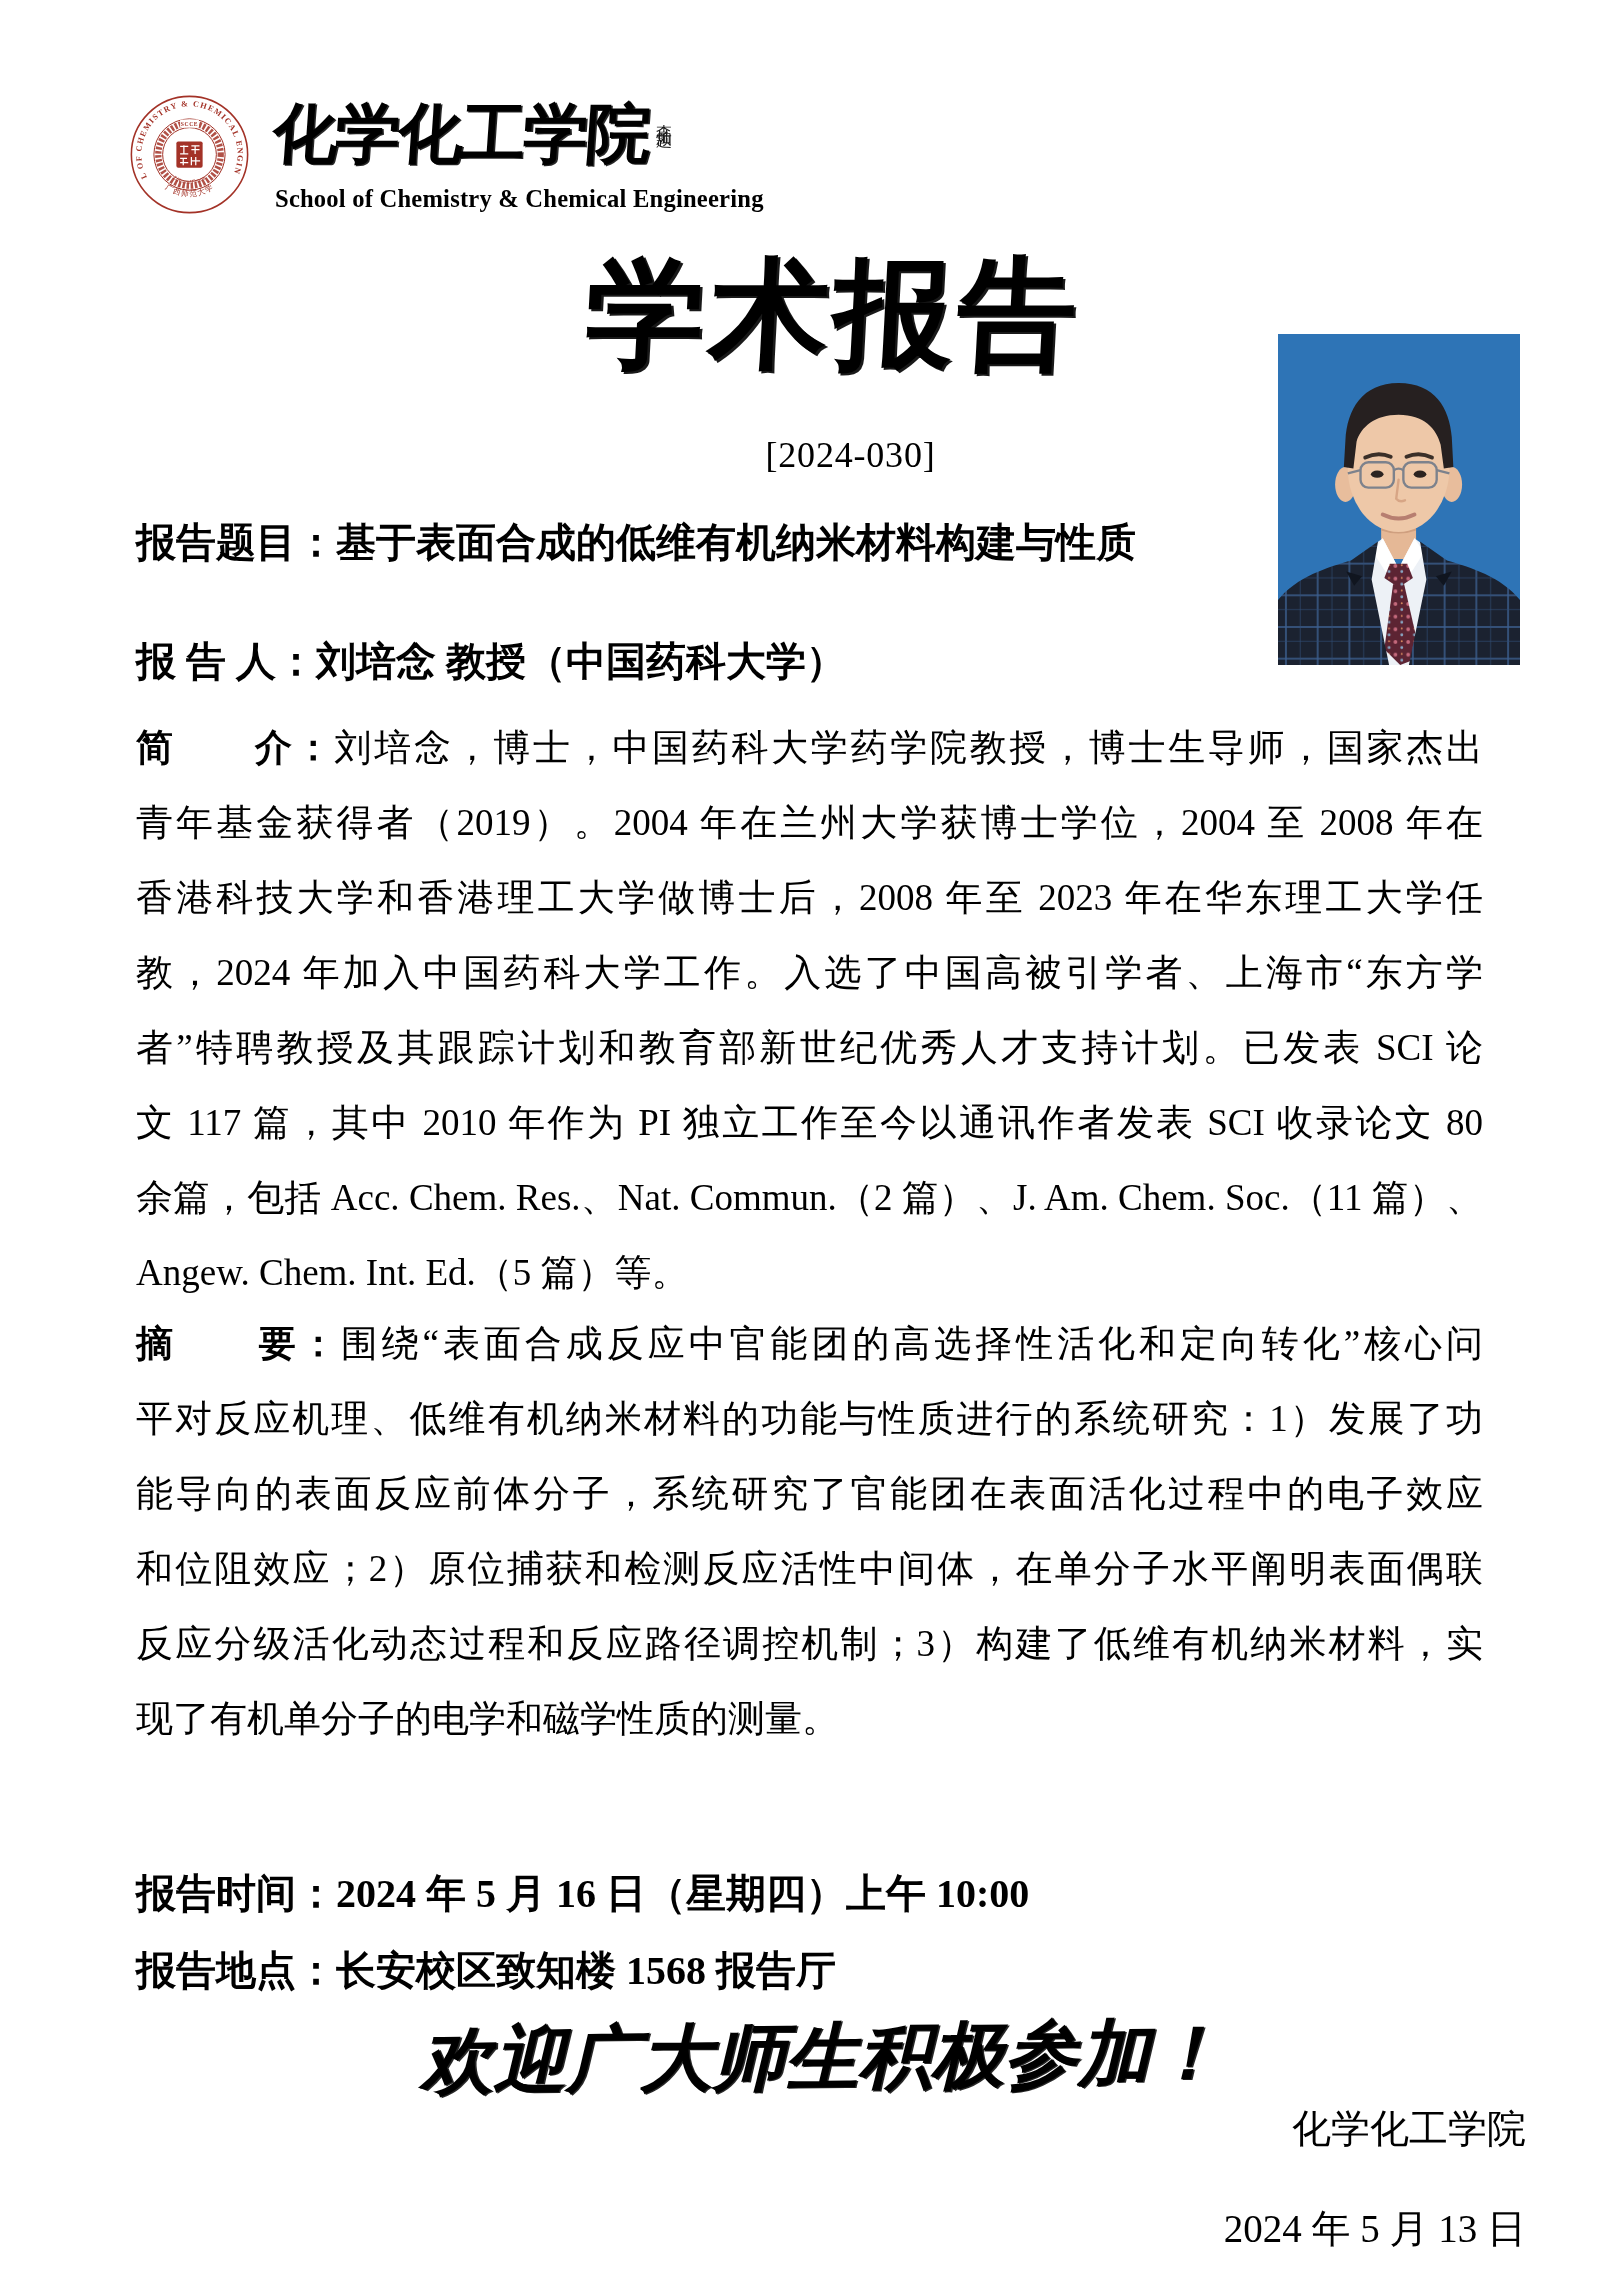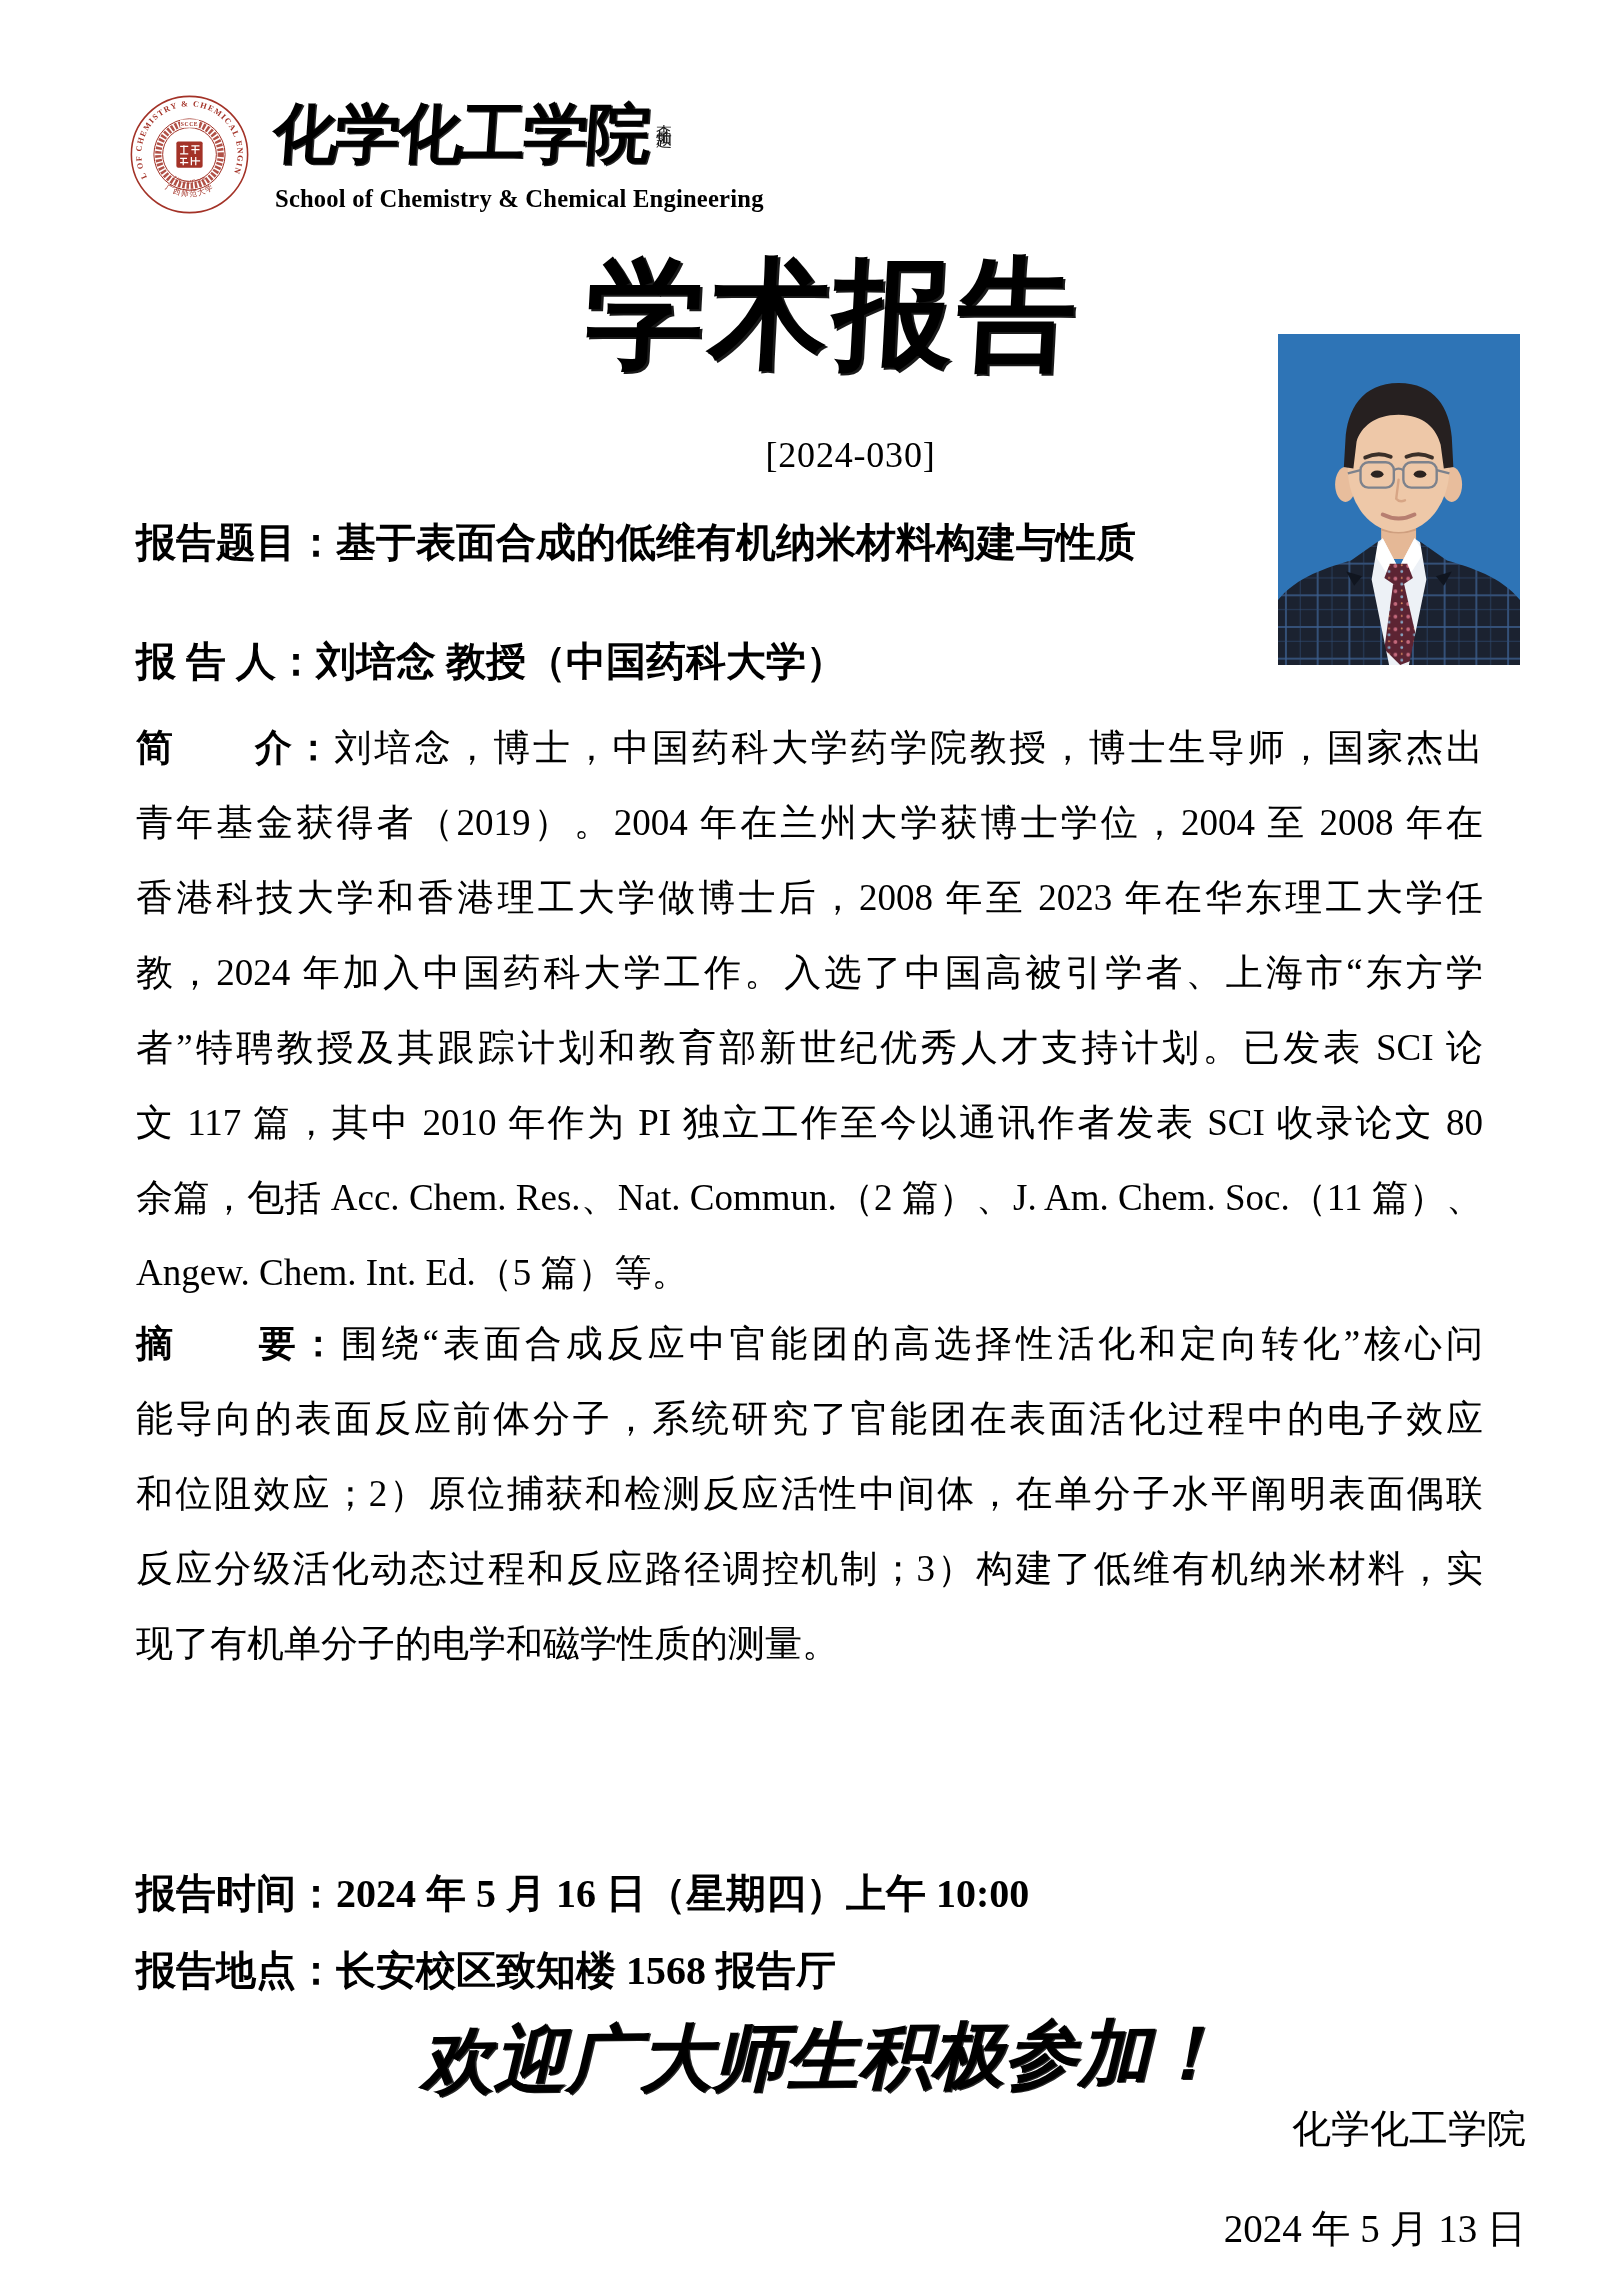--- a/index.html
+++ b/index.html
@@ -167,20 +167,21 @@
     <div class="bl">香港科技大学和香港理工大学做博士后，2008 年至 2023 年在华东理工大学任</div>
     <div class="bl">教，2024 年加入中国药科大学工作。入选了中国高被引学者、上海市“东方学</div>
     <div class="bl">者”特聘教授及其跟踪计划和教育部新世纪优秀人才支持计划。已发表 SCI 论</div>
     <div class="bl">文 117 篇，其中 2010 年作为 PI 独立工作至今以通讯作者发表 SCI 收录论文 80</div>
     <div class="bl">余篇，包括 Acc. Chem. Res.、Nat. Commun.（2 篇）、J. Am. Chem. Soc.（11 篇）、</div>
     <div class="bl last">Angew. Chem. Int. Ed.（5 篇）等。</div>
   </div>
 
   <div class="para abstract">
     <div class="bl"><b>摘　　要：</b><span>围绕“表面合成反应中官能团的高选择性活化和定向转化”核心问</span></div>
+    <div class="bl">平对反应机理、低维有机纳米材料的功能与性质进行的系统研究：1）发展了功</div>
     <div class="bl">能导向的表面反应前体分子，系统研究了官能团在表面活化过程中的电子效应</div>
     <div class="bl">和位阻效应；2）原位捕获和检测反应活性中间体，在单分子水平阐明表面偶联</div>
     <div class="bl">反应分级活化动态过程和反应路径调控机制；3）构建了低维有机纳米材料，实</div>
     <div class="bl last">现了有机单分子的电学和磁学性质的测量。</div>
   </div>
 
   <div class="heading time-line">
     <b>报告时间：</b><b>2024 年 5 月 16 日（星期四）上午 10:00</b>
   </div>
   <div class="heading venue-line">

